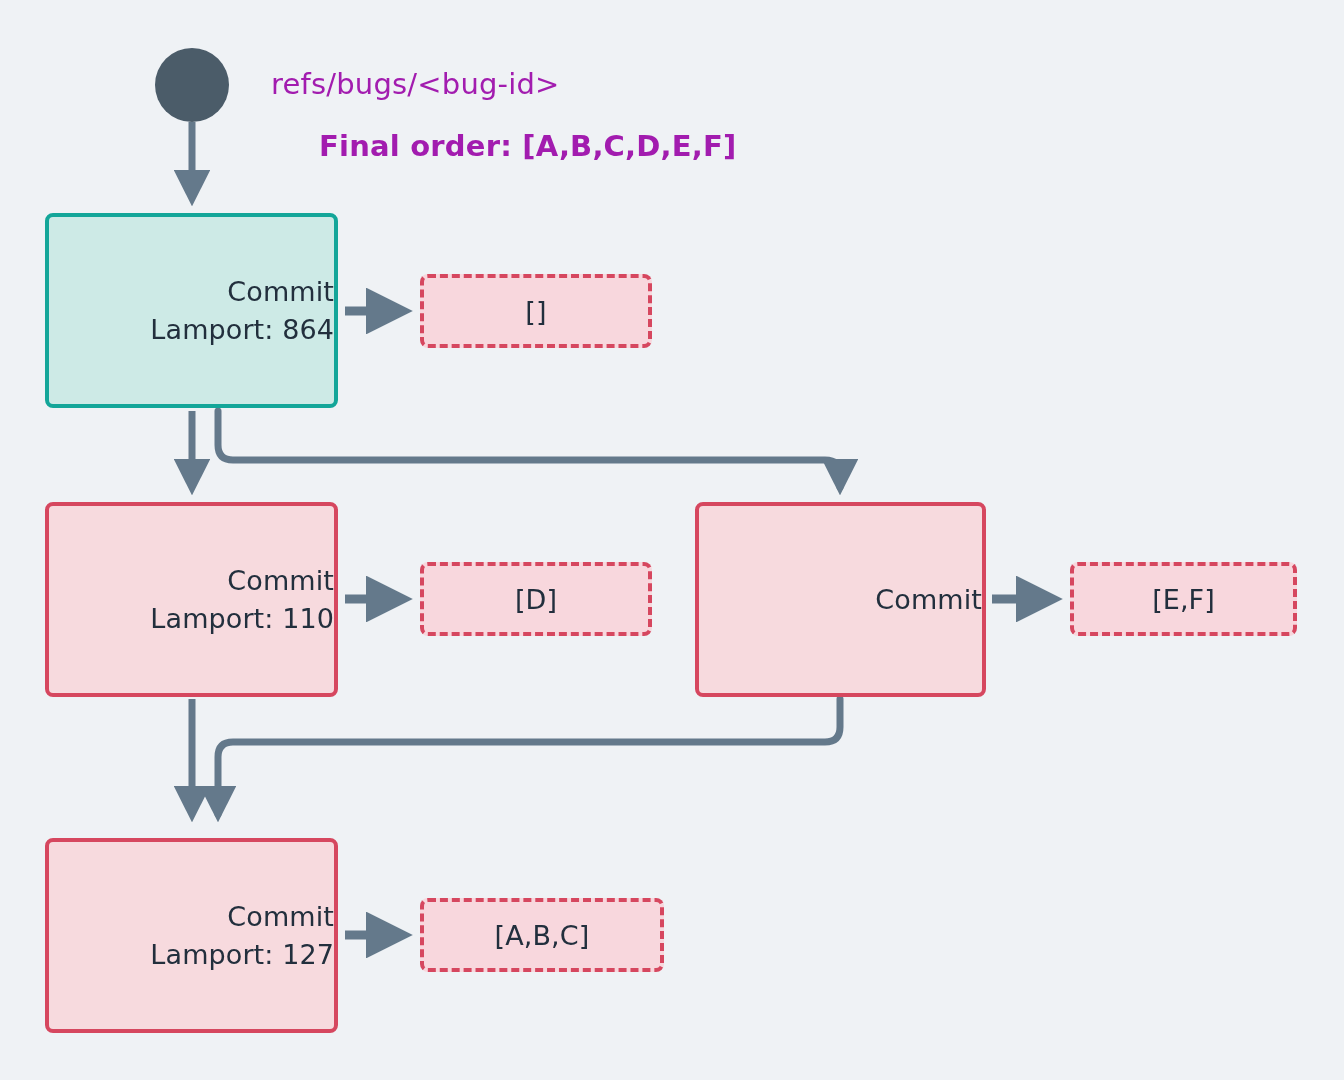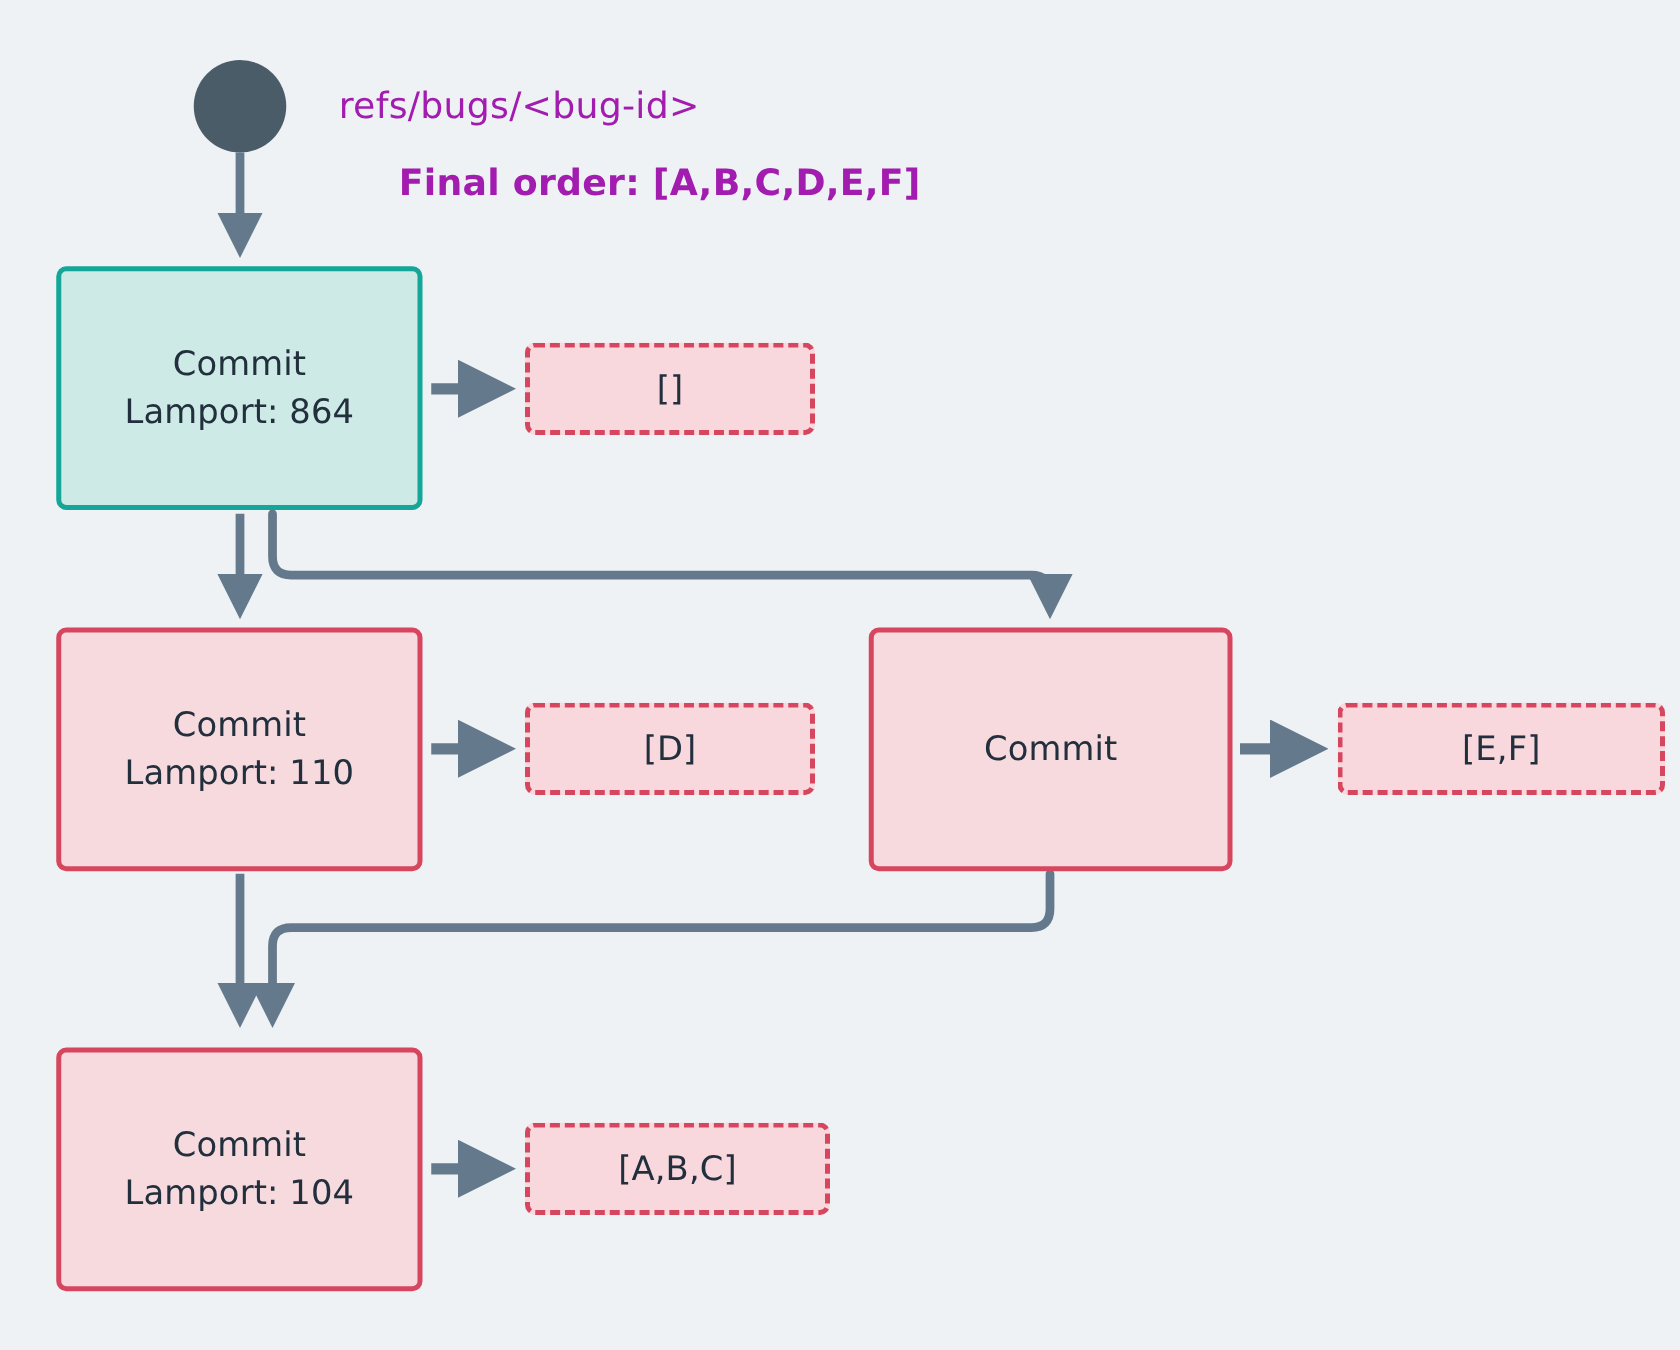--- a/index.html
+++ b/index.html
@@ -25,21 +25,21 @@
     width: 1344px;
     height: 1080px;
     pointer-events: none;
   }
 
   .node {
     position: absolute;
     box-sizing: border-box;
     display: flex;
     flex-direction: column;
-    align-items: center;
+    align-items: flex-end;
     justify-content: center;
     border-radius: 8px;
     color: #222f3d;
     font-size: 27px;
     line-height: 1.38;
     letter-spacing: 0.1px;
     text-align: center;
   }
   .node .line { display: block; white-space: nowrap; }
 
@@ -139,26 +139,26 @@
   </div>
 
   <div class="oplist" style="left:420px; top:562px; width:232px; height:74px;">
     <span>[D]</span>
   </div>
 
   <div class="node commit-pending" style="left:695px; top:502px; width:291px; height:195px;">
     <span class="line">Commit</span>
   </div>
 
-  <div class="oplist" style="left:1070px; top:562px; width:262px; height:74px;">
+  <div class="oplist" style="left:1070px; top:562px; width:227px; height:74px;">
     <span>[E,F]</span>
   </div>
 
   <div class="node commit-pending" style="left:45px; top:838px; width:293px; height:195px;">
     <span class="line">Commit</span>
-    <span class="line">Lamport: 104</span>
+    <span class="line">Lamport: 127</span>
   </div>
 
   <div class="oplist" style="left:420px; top:898px; width:244px; height:74px;">
     <span>[A,B,C]</span>
   </div>
 
 </div>
 
 </body></html>

